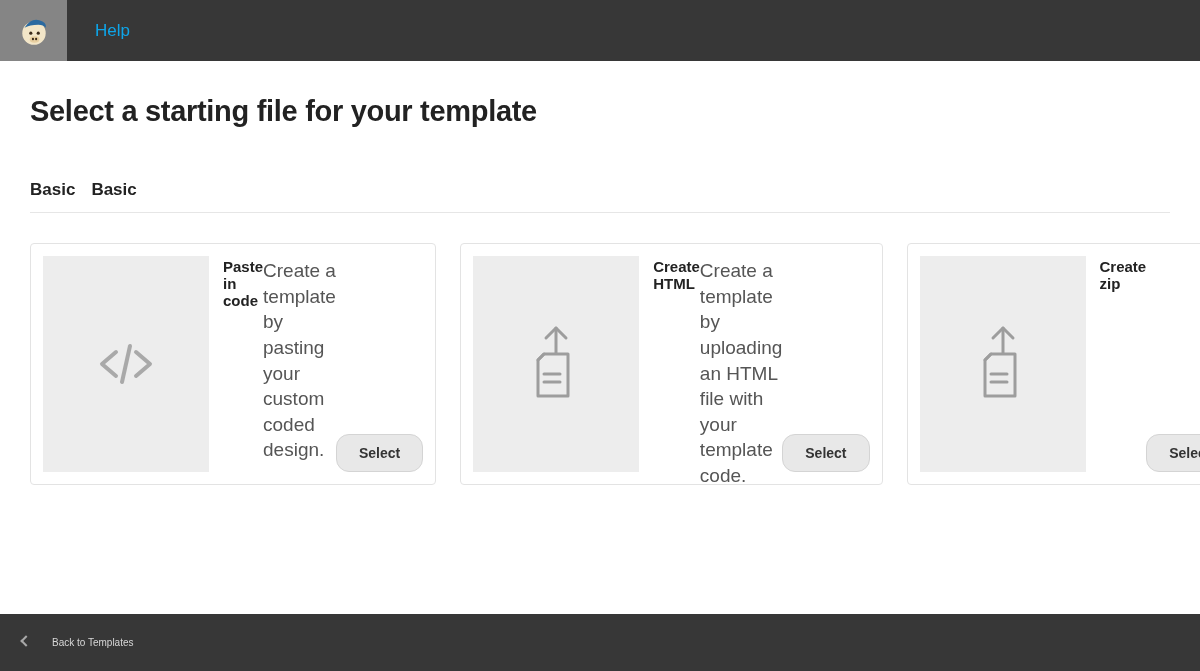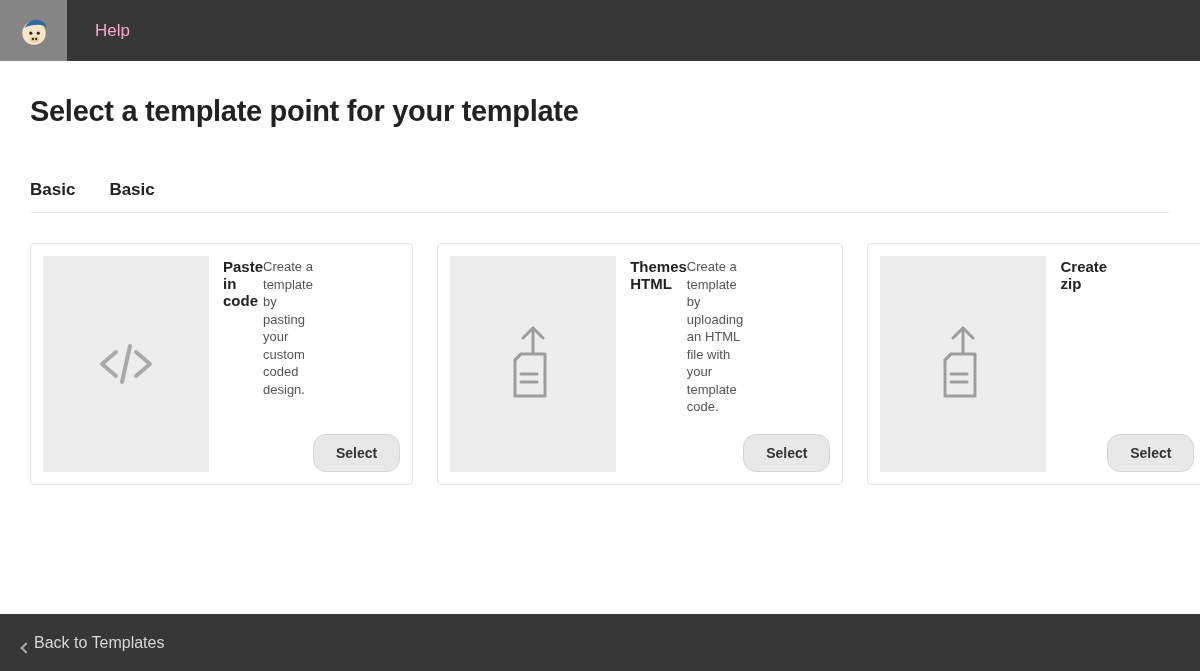--- a/index.html
+++ b/index.html
@@ -37,40 +37,40 @@
     padding-left: 40px;
     font-size: 15px;
     color: #d7d7d7;
     flex: 1;
   }
   .topbar-help {
     display: flex;
     align-items: center;
     padding: 0 28px;
     font-size: 17px;
-    color: #f9a8d4;
+    color: #0ea5e9;
     cursor: pointer;
   }
 
   
   .main {
     padding: 34px 30px 0 30px;
   }
   .page-heading {
     font-size: 29px;
     font-weight: 600;
     color: #222;
     letter-spacing: -0.3px;
     margin-bottom: 52px;
   }
 
   
   .tabs {
     display: flex;
-    gap: 34px;
+    gap: 16px;
     border-bottom: 1px solid #e6e6e6;
     margin-bottom: 30px;
   }
   .tab {
     font-size: 17px;
     font-weight: 600;
     color: #222;
     padding: 0 0 12px 0;
     cursor: pointer;
     position: relative;
@@ -115,21 +115,21 @@
     flex: 1;
     padding-top: 2px;
   }
   .card-title {
     font-size: 15px;
     font-weight: 700;
     color: #222;
     margin-bottom: 8px;
   }
   .card-desc {
-    font-size: 13px;
+    font-size: 19px;
     line-height: 1.35;
     color: #555;
   }
   .card-select {
     margin-top: auto;
     align-self: flex-start;
     background: #e8e8e8;
     border: 1px solid #d4d4d4;
     border-radius: 13px;
     padding: 10px 22px;
@@ -145,23 +145,23 @@
     left: 0; right: 0; bottom: 0;
     height: 57px;
     background: #373737;
     display: flex;
     align-items: center;
     padding: 0 22px;
     color: #d7d7d7;
   }
   .back-link {
     display: flex;
-    align-items: flex-end;
-    gap: 4px;
-    font-size: 16px;
+    align-items: flex-start;
+    gap: 22px;
+    font-size: 10px;
     cursor: pointer;
   }
   .chev {
     width: 8px; height: 8px;
     border-left: 2px solid #a9a9a9;
     border-bottom: 2px solid #a9a9a9;
     transform: rotate(45deg);
   }
 </style>
 </head>
@@ -176,21 +176,21 @@
       <circle cx="40" cy="36" r="3" fill="#3a2a1a"></circle>
       <ellipse cx="33" cy="48" rx="9" ry="6" fill="#e8cfa0"></ellipse>
       <ellipse cx="30" cy="47" rx="2" ry="2.5" fill="#3a2a1a"></ellipse>
       <ellipse cx="36" cy="47" rx="2" ry="2.5" fill="#3a2a1a"></ellipse>
     </svg>
   </div>
   <div class="topbar-help">Help</div>
 </div>
 
 <div class="main">
-  <h1 class="page-heading">Select a template point for your template</h1>
+  <h1 class="page-heading">Select a starting file for your template</h1>
 
   <div class="tabs">
     <div class="tab">Basic</div>
     <div class="tab">Basic</div>
   </div>
 
   <div class="cards">
 
     <div class="card">
       <div class="card-thumb">
@@ -214,21 +214,21 @@
             <line x1="32" y1="4" x2="32" y2="30"></line>
             <polyline points="22,14 32,4 42,14"></polyline>
             <path d="M20 30 H44 V72 H14 V36 Z" fill="#ededed"></path>
             <polyline points="14,36 20,30"></polyline>
             <line x1="20" y1="50" x2="36" y2="50"></line>
             <line x1="20" y1="58" x2="36" y2="58"></line>
           </g>
         </svg>
       </div>
       <div class="card-body">
-        <div class="card-title">Themes HTML</div>
+        <div class="card-title">Create HTML</div>
         <div class="card-desc">Create a template by uploading an HTML file with your template code.</div>
         <button class="card-select">Select</button>
       </div>
     </div>
 
     <div class="card">
       <div class="card-thumb">
         <svg viewBox="0 0 64 80">
           <g stroke="#9d9d9d" stroke-width="3" fill="none" stroke-linejoin="round" stroke-linecap="round">
             <line x1="32" y1="4" x2="32" y2="30"></line>

